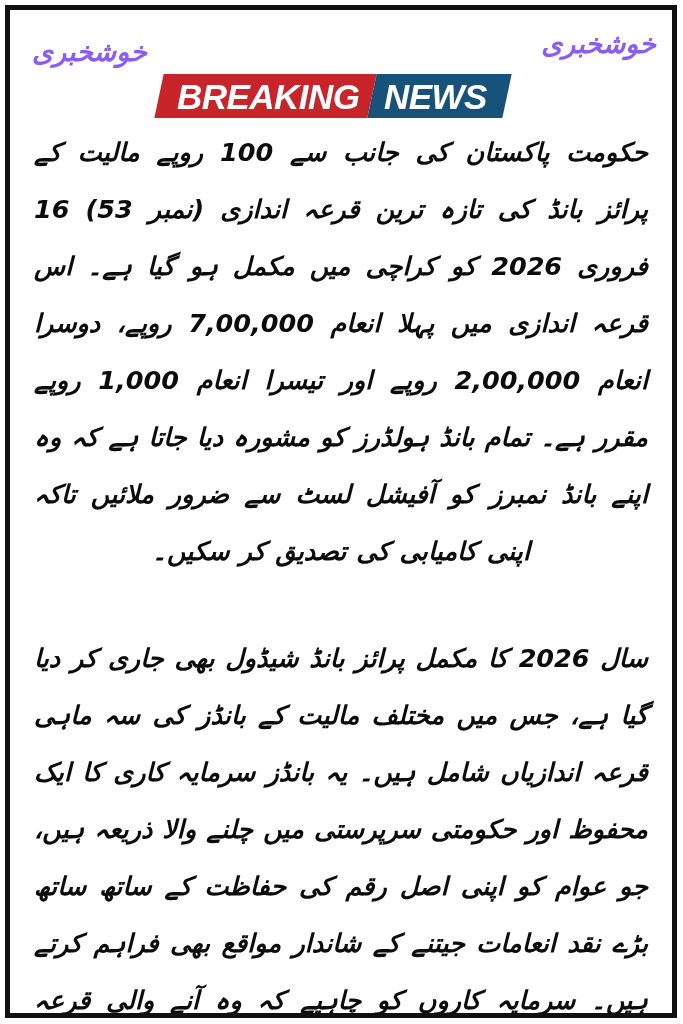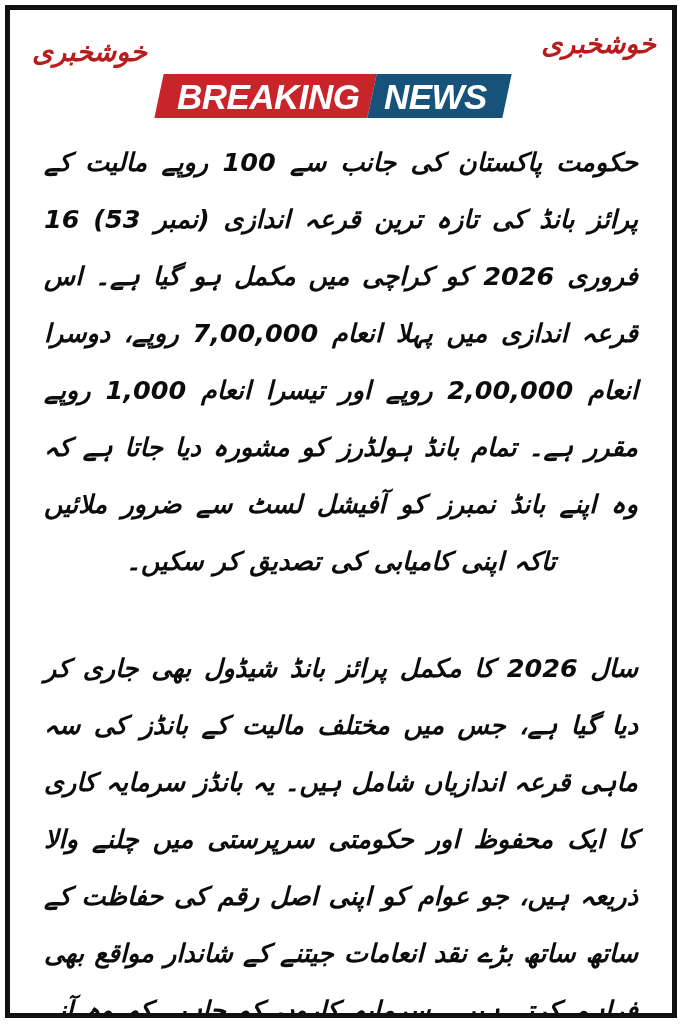--- a/index.html
+++ b/index.html
@@ -44,21 +44,21 @@
   
   .header {
     position: relative;
     height: 112px;
   }
   .kicker {
     position: absolute;
     top: 18px;
     font-size: 27px;
     line-height: 1;
-    color: #b91c1c;
+    color: #8b5cf6;
     font-family: "DejaVu Sans", "Liberation Sans", sans-serif;
     font-weight: 700;
     font-style: italic;
     white-space: nowrap;
     direction: rtl;
   }
   .kicker-right { right: 14px; }
   .kicker-left  { left: 20px; top: 26px; }
 
   
@@ -105,21 +105,21 @@
     text-align-last: center;
     padding: 0 22px;
     color: #0c0c0c;
   }
   .para {
     font-family: "DejaVu Sans", "Liberation Sans", sans-serif;
     font-size: 25.5px;
     line-height: 57px;
     font-weight: 700;
     font-style: italic;
-    margin: 10px;
+    margin: 0;
     word-spacing: 1px;
   }
   .para + .para { margin-top: 50px; }
   .para.tail { text-align-last: center; }
 </style>
 </head>
 <body>
 
 <div class="page">
   <div class="frame">

